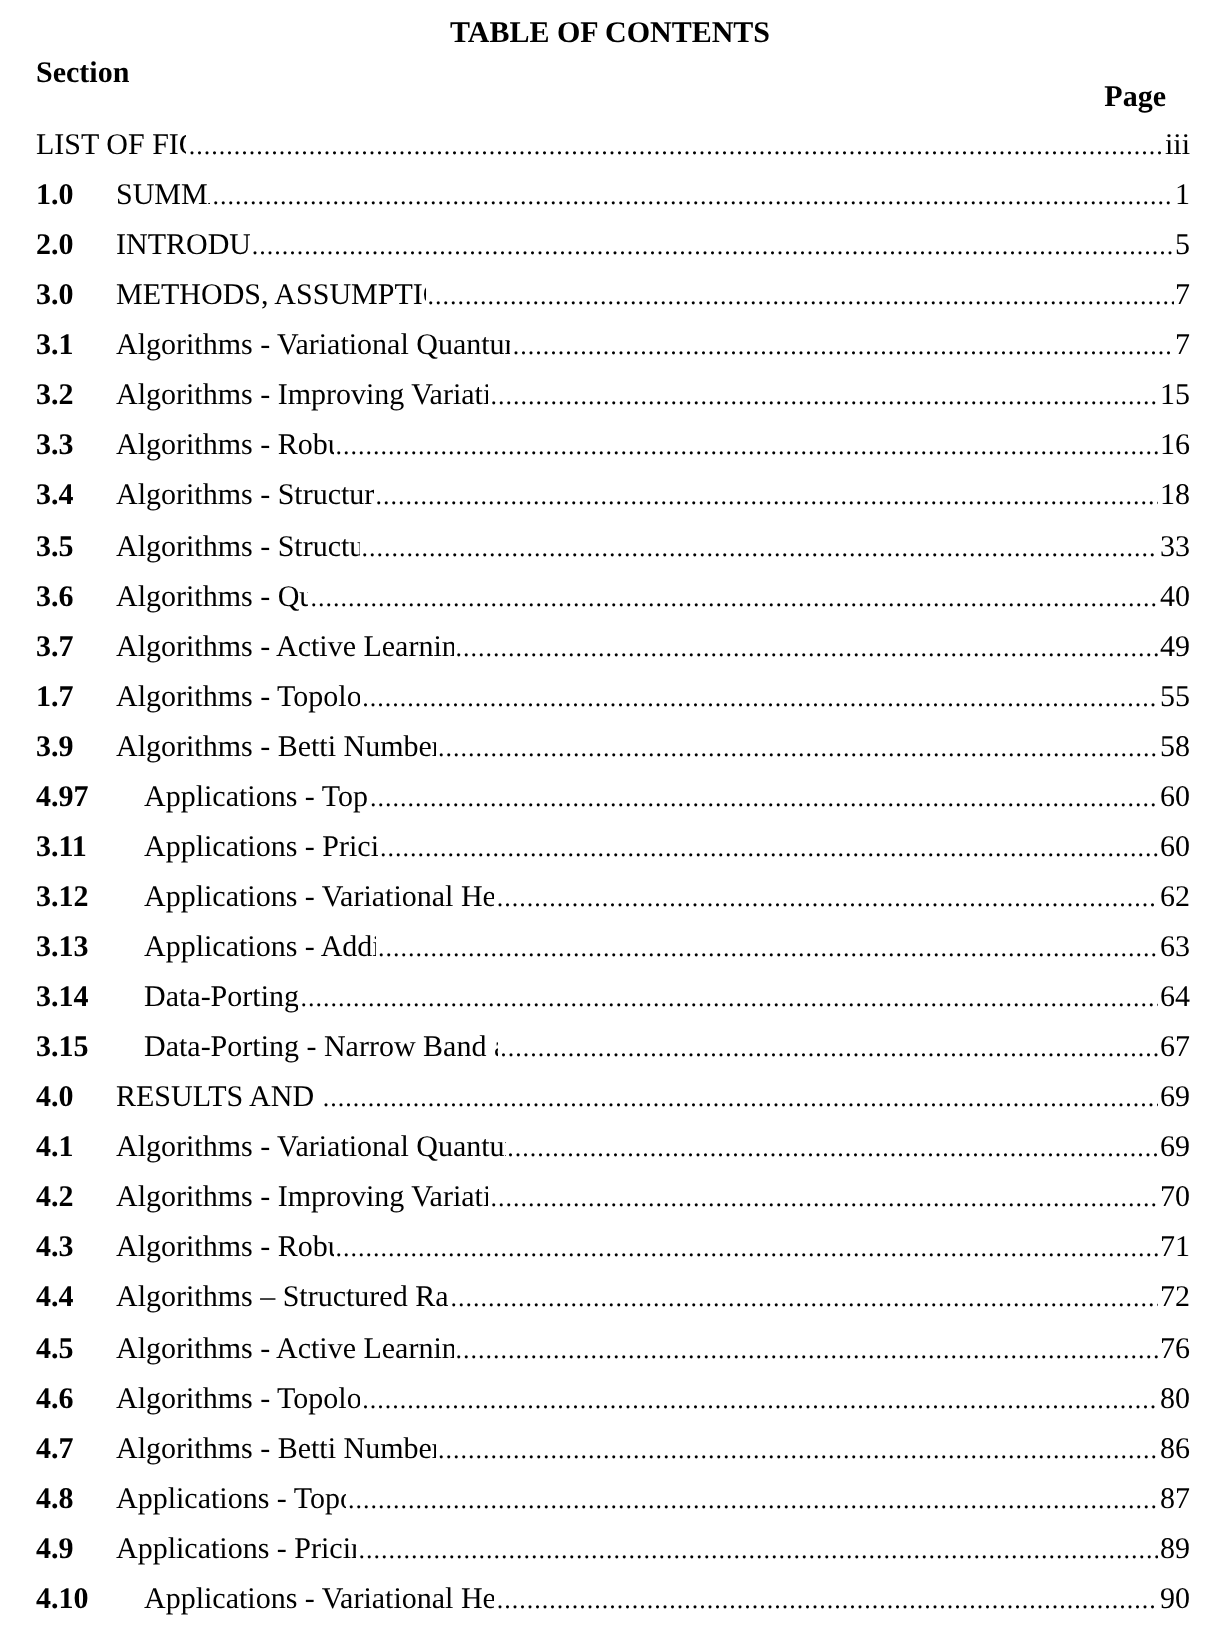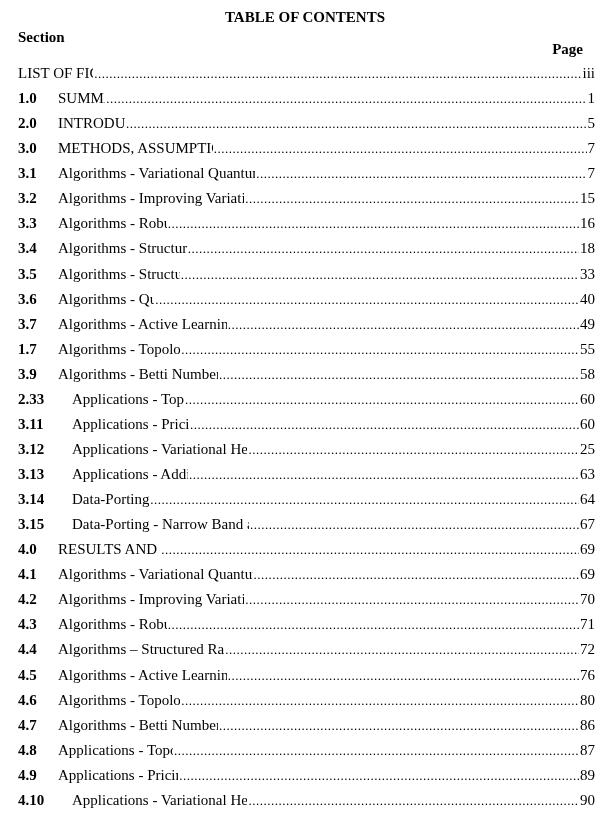--- a/index.html
+++ b/index.html
@@ -157,36 +157,36 @@
         <span class="toc-leader"></span>
         <span class="toc-page">55</span>
       </li>
       <li class="toc-row">
         <span class="toc-num">3.9</span>
         <span class="toc-text">Algorithms - Betti Number by Chebyshev Approximation</span>
         <span class="toc-leader"></span>
         <span class="toc-page">58</span>
       </li>
       <li class="toc-row wide">
-        <span class="toc-num">2.33</span>
+        <span class="toc-num">4.97</span>
         <span class="toc-text">Applications - Topological Classifier</span>
         <span class="toc-leader"></span>
         <span class="toc-page">60</span>
       </li>
       <li class="toc-row wide">
         <span class="toc-num">3.11</span>
         <span class="toc-text">Applications - Pricing &amp; Risk Analysis</span>
         <span class="toc-leader"></span>
         <span class="toc-page">60</span>
       </li>
       <li class="toc-row wide">
         <span class="toc-num">3.12</span>
         <span class="toc-text">Applications - Variational Heuristics for Combinatorial Optimization</span>
         <span class="toc-leader"></span>
-        <span class="toc-page">25</span>
+        <span class="toc-page">62</span>
       </li>
       <li class="toc-row wide">
         <span class="toc-num">3.13</span>
         <span class="toc-text">Applications - Additional Applications</span>
         <span class="toc-leader"></span>
         <span class="toc-page">63</span>
       </li>
       <li class="toc-row wide">
         <span class="toc-num">3.14</span>
         <span class="toc-text">Data-Porting Overview</span>

